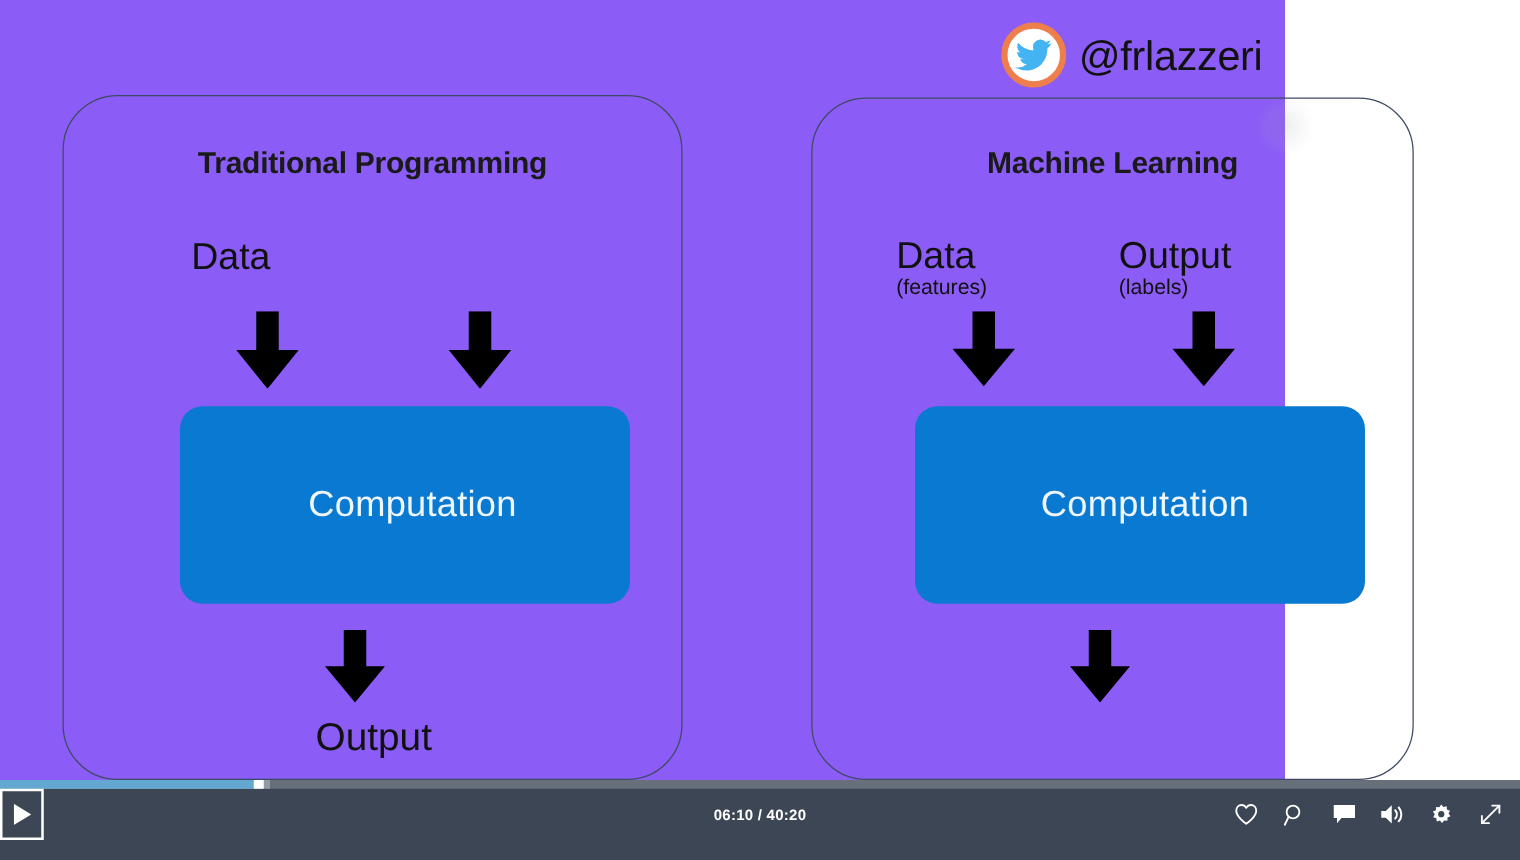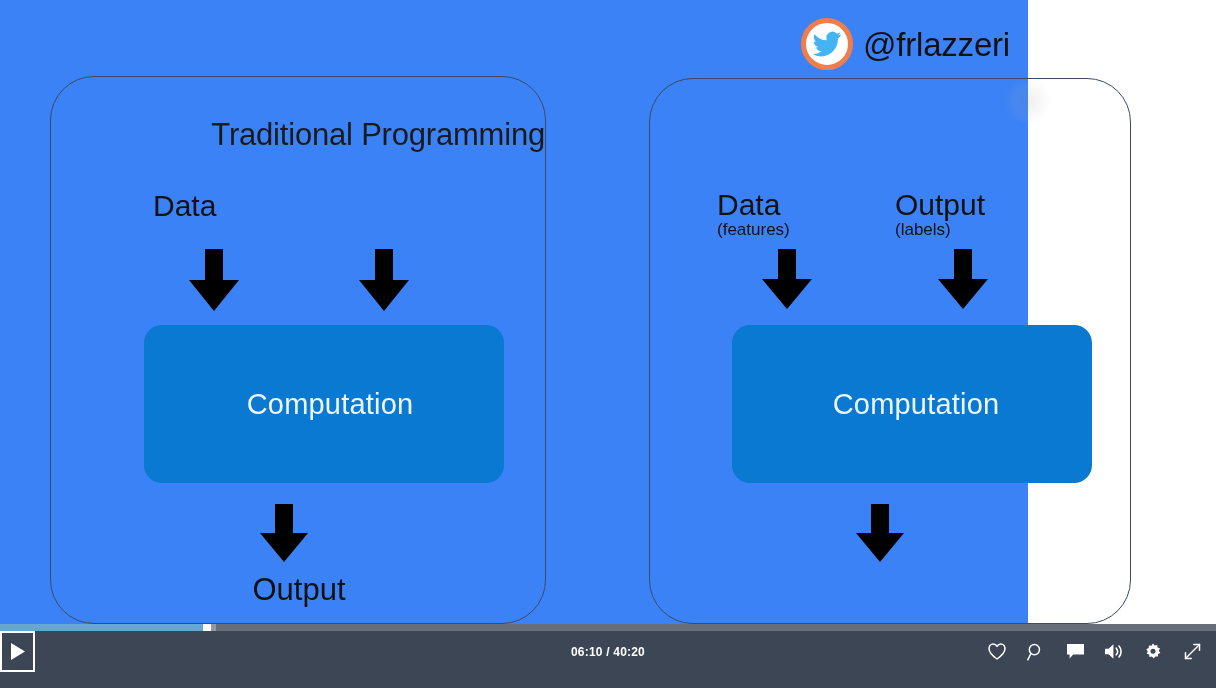--- a/index.html
+++ b/index.html
@@ -14,21 +14,21 @@
     overflow: hidden;
     font-family: "Liberation Sans", sans-serif;
   }
 
   
   .slide-surface {
     position: absolute;
     left: 0; top: 0;
     width: 1028px;
     height: 640px;
-    background: #3b82f6;
+    background: #8b5cf6;
   }
 
   
   .handle-block {
     position: absolute;
     right: 18px;
     top: 18px;
     display: flex;
     align-items: center;
     gap: 10px;
@@ -72,25 +72,26 @@
     border-radius: 44px;
     background: transparent;
     box-sizing: border-box;
   }
   .panel-left  { left: 50px;  top: 76px; width: 496px; height: 548px; }
   .panel-right { left: 649px; top: 78px; width: 482px; height: 546px; }
 
   .panel-title {
     position: absolute;
     width: 100%;
-    text-align: right;
-    font-size: 31px;
+    text-align: center;
+    font-size: 24px;
     color: #1a1a1a;
     letter-spacing: -0.2px;
     white-space: nowrap;
+    font-weight: bold;
   }
 
   
   .io-label {
     position: absolute;
     text-align: left;
     font-size: 30px;
     color: #111111;
     white-space: nowrap;
     line-height: 1.05;
@@ -264,20 +265,21 @@
     </div>
 
     <div class="output-label" style="left: 153px; top: 495px; width: 190px;">Output</div>
   </div>
 
   <div class="compute-box box-left">
     <span class="compute-label">Computation</span>
   </div>
 
   <div class="panel panel-right">
+    <div class="panel-title" style="top: 38px;">Machine Learning</div>
 
     <div class="io-label" style="left: 67px; top: 110px; width: 140px;">
       <span>Data</span>
       <span class="io-sub">(features)</span>
     </div>
     <div class="io-label" style="left: 245px; top: 110px; width: 150px;">
       <span>Output</span>
       <span class="io-sub">(labels)</span>
     </div>
 

